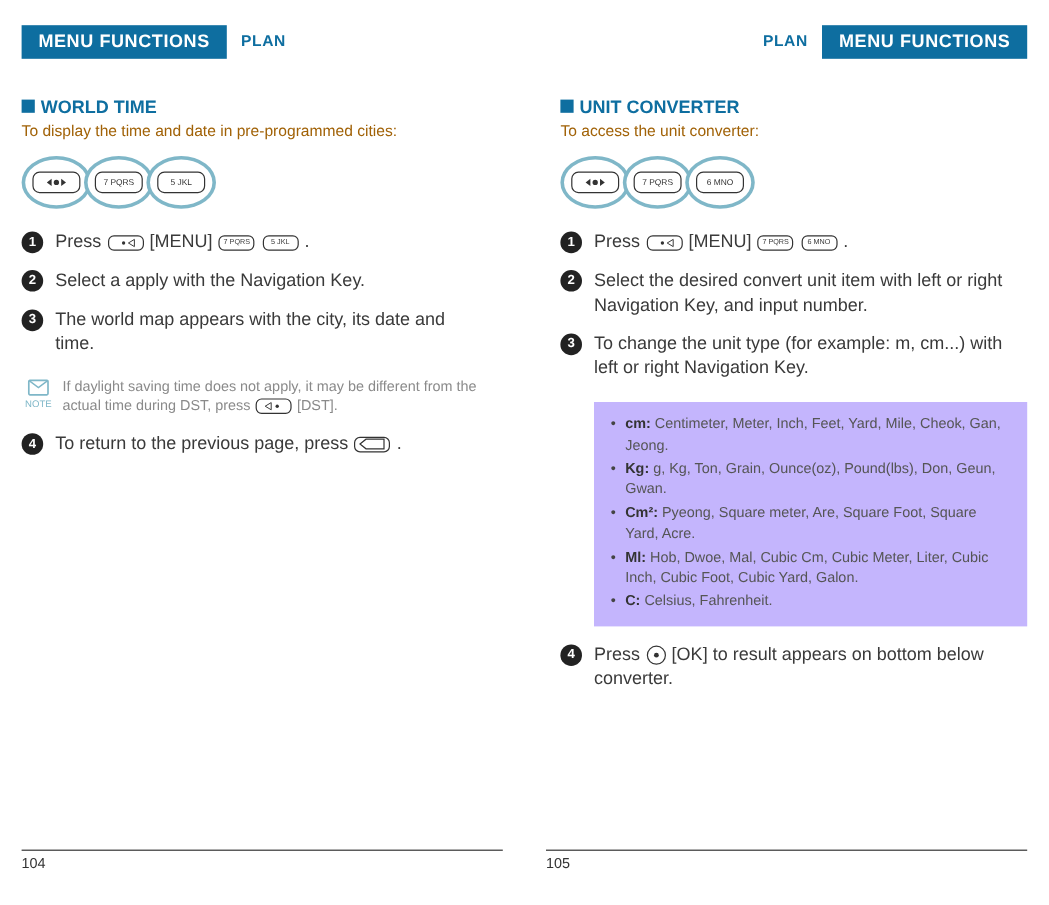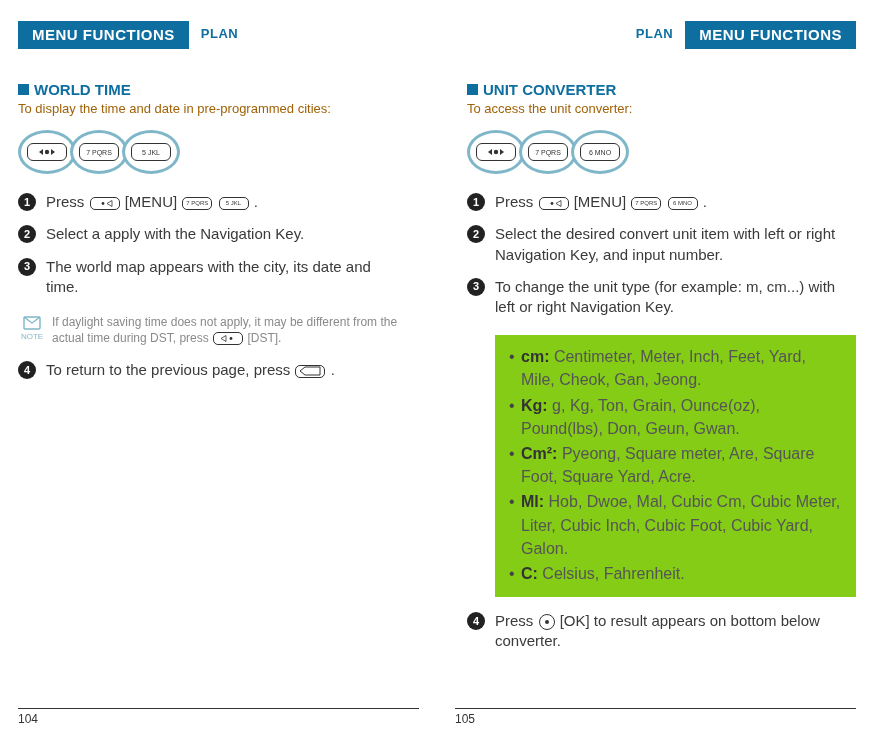--- a/index.html
+++ b/index.html
@@ -164,24 +164,24 @@
     text-align: center;
     color: #7fb7c8;
     font-size: 8px;
     margin-right: 6px;
   }
   .note-icon svg { display: block; margin: 0 auto 1px auto; }
   .note-text { flex: 1; }
 
   
   .infobox {
-    background: #84cc16;
+    background: #c4b5fd;
     padding: 10px 12px 10px 14px;
     margin: 6px 0 14px 28px;
-    font-size: 16px;
+    font-size: 12px;
     line-height: 1.45;
     color: #555;
   }
   .infobox ul { list-style: none; }
   .infobox li { position: relative; padding-left: 12px; margin-bottom: 2px; }
   .infobox li::before {
     content: "•";
     position: absolute;
     left: 0;
     color: #444;

